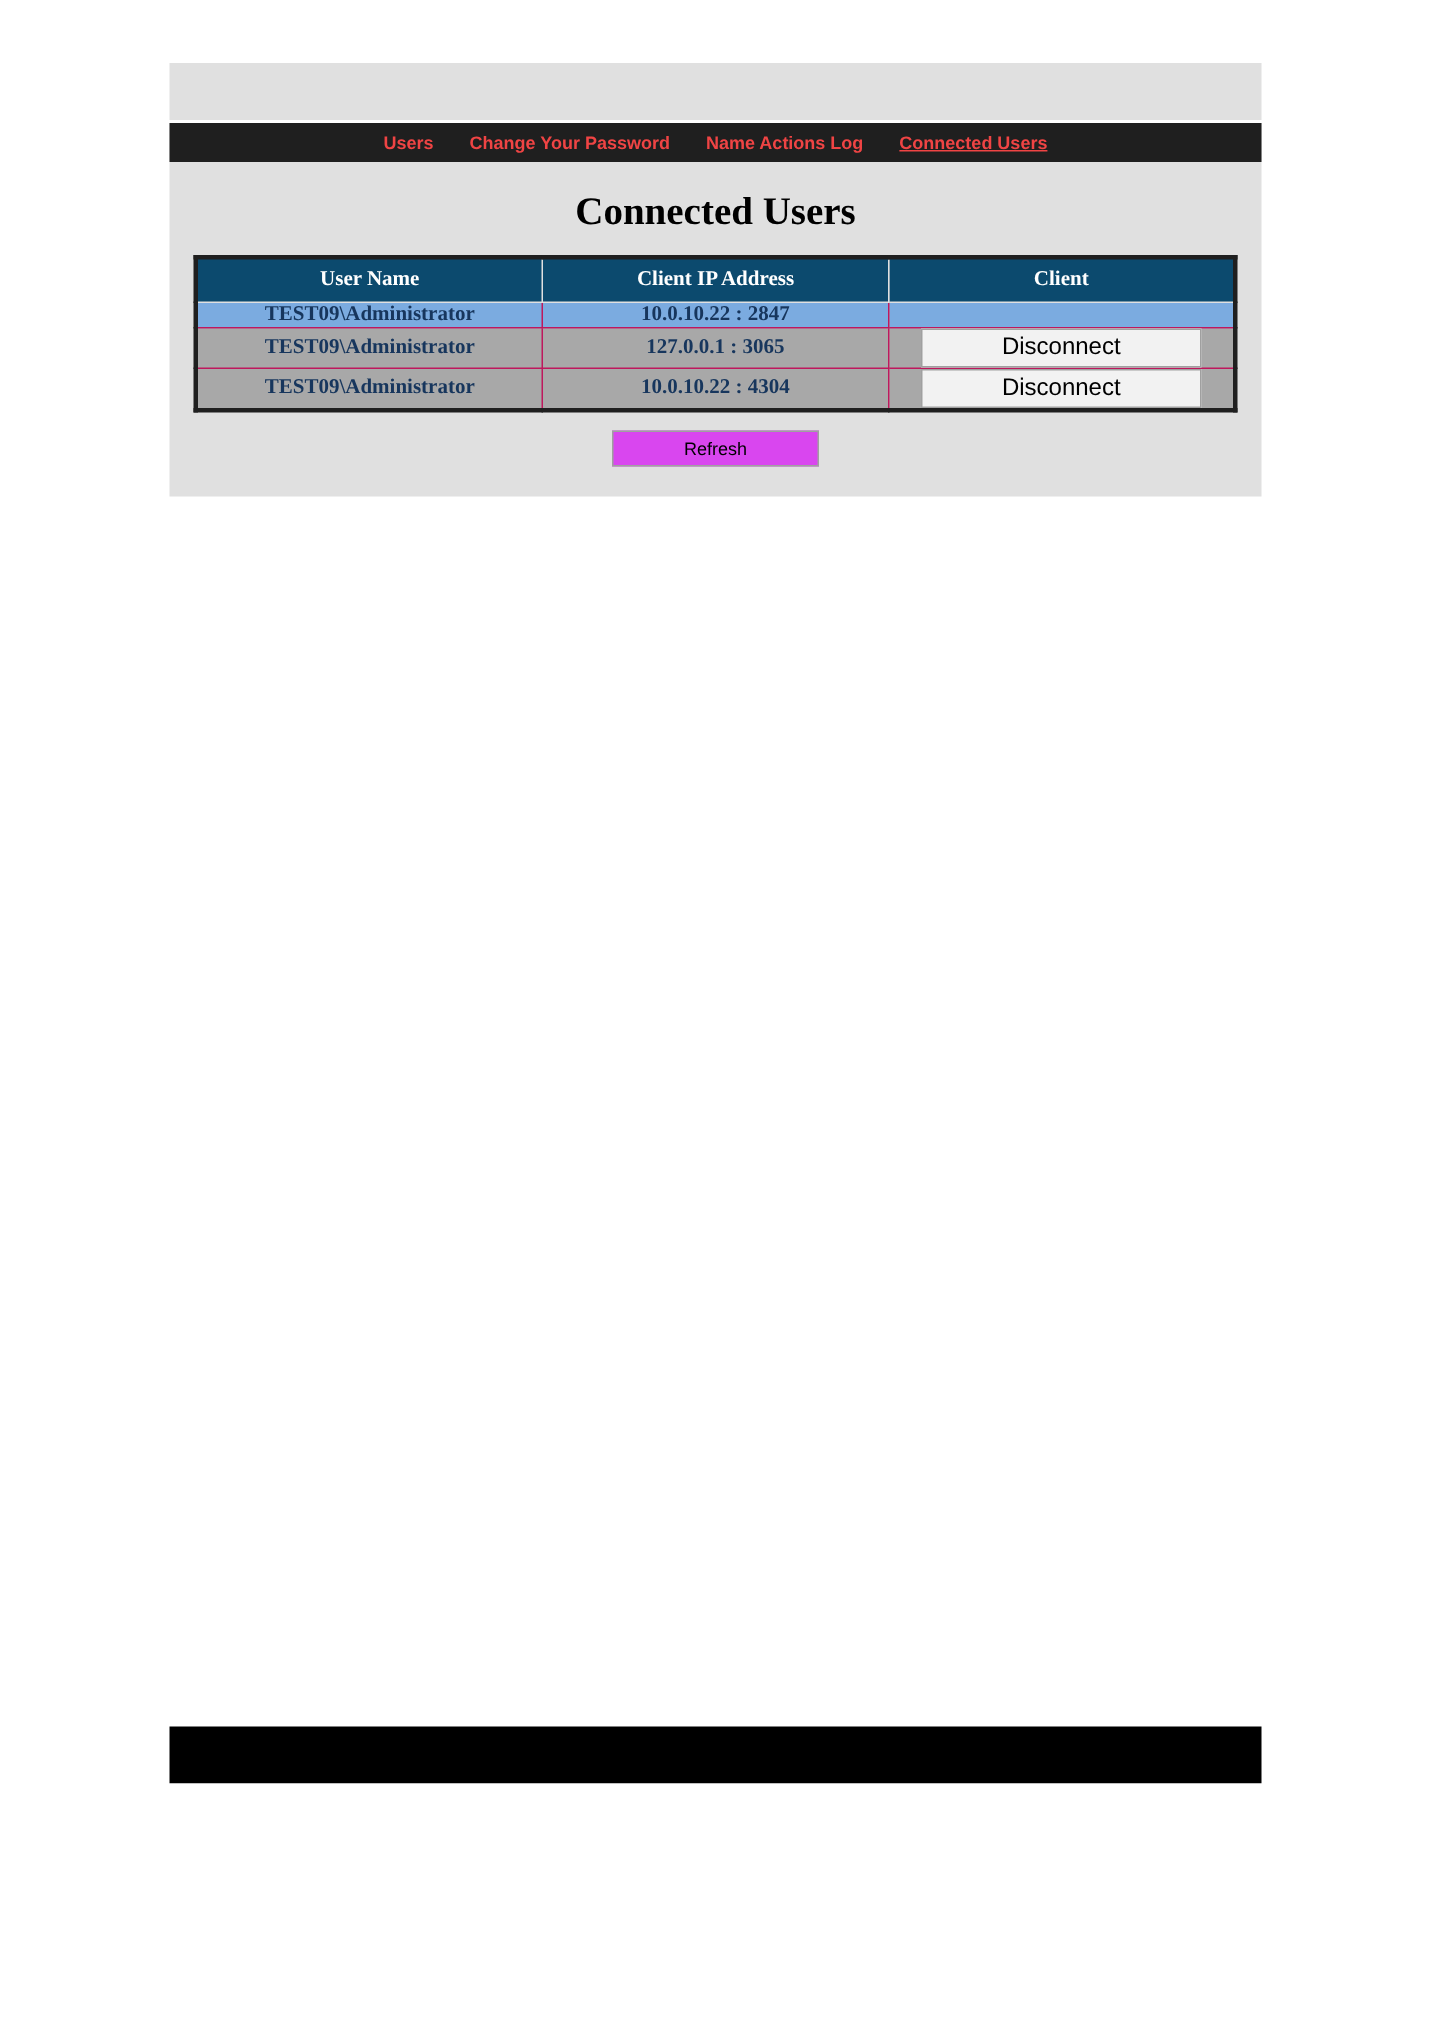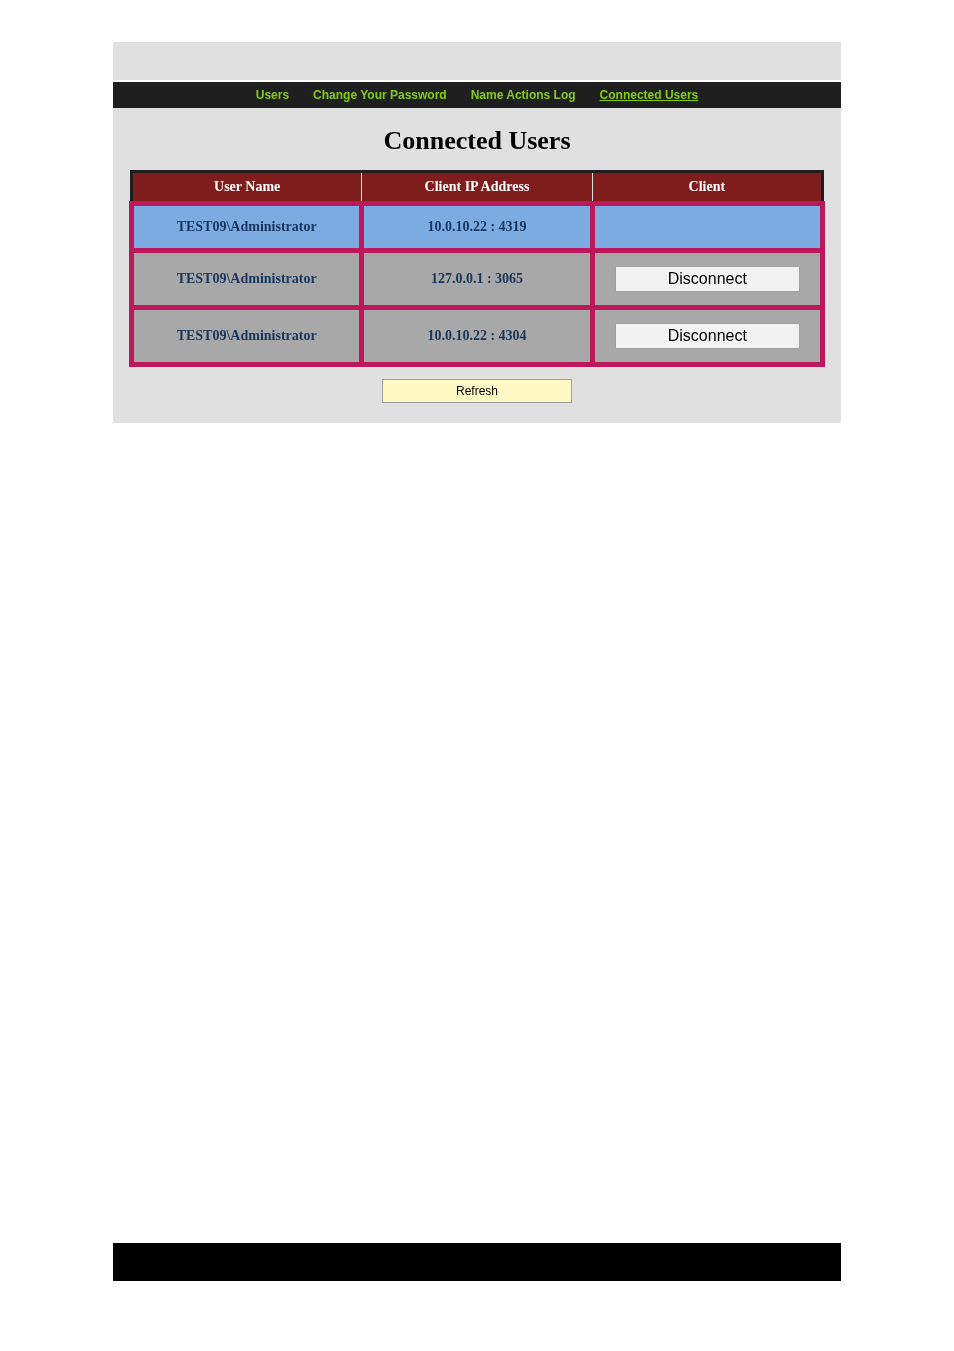--- a/index.html
+++ b/index.html
@@ -28,21 +28,21 @@
     height: 26px;
     display: flex;
     align-items: center;
     justify-content: center;
     gap: 16px;
     color: #ffffff;
     font-size: 12px;
     font-weight: bold;
   }
   .nav-item {
-    color: #84cc16;
+    color: #ef4444;
     cursor: pointer;
     padding: 2px 4px;
   }
   .nav-item.active {
     text-decoration: underline;
   }
   .page-title {
     text-align: center;
     margin: 18px 0 14px 0;
     font-family: "Times New Roman", Times, serif;
@@ -52,36 +52,36 @@
   }
   table.datagrid {
     width: calc(100% - 32px);
     margin: 0 16px 0 16px;
     border-collapse: collapse;
     border: 3px solid #1F1F1F;
     box-sizing: border-box;
     table-layout: fixed;
   }
   table.datagrid th {
-    background: #7f1d1d;
+    background: #0c4a6e;
     color: #ffffff;
     font-family: "Times New Roman", Times, serif;
     font-size: 14px;
     font-weight: bold;
     padding: 6px 4px;
     border: 1px solid #E0E0E0;
   }
   table.datagrid td {
-    padding: 13px 4px;
+    padding: 0 4px;
     text-align: center;
     font-family: "Times New Roman", Times, serif;
     font-size: 14px;
     font-weight: bold;
     color: #000000;
-    border: 5px solid #be185d;
+    border: 1px solid #be185d;
   }
   table.datagrid tr.selected td {
     background: #7BABE0;
     color: #17365D;
   }
   table.datagrid tr.normal td {
     background: #A8A8A8;
     color: #17365D;
   }
   .disconnect-btn {
@@ -91,22 +91,22 @@
     font-family: Arial, Helvetica, sans-serif;
     font-size: 16px;
     padding: 3px 0;
     cursor: pointer;
   }
   .refresh-wrap {
     text-align: center;
     margin-top: 12px;
   }
   .refresh-btn {
-    width: 190px;
-    background: #fef9c3;
+    width: 138px;
+    background: #d946ef;
     border: 1px solid #A0A0A0;
     font-family: Arial, Helvetica, sans-serif;
     font-size: 12px;
     padding: 4px 0;
     cursor: pointer;
   }
   .spacer {
     height: 820px;
   }
   .footer {
@@ -140,21 +140,21 @@
       <thead>
         <tr>
           <th>User Name</th>
           <th>Client IP Address</th>
           <th>Client</th>
         </tr>
       </thead>
       <tbody>
         <tr class="selected">
           <td>TEST09\Administrator</td>
-          <td>10.0.10.22 : 4319</td>
+          <td>10.0.10.22 : 2847</td>
           <td></td>
         </tr>
         <tr class="normal">
           <td>TEST09\Administrator</td>
           <td>127.0.0.1 : 3065</td>
           <td>
             <button class="disconnect-btn">Disconnect</button>
           </td>
         </tr>
         <tr class="normal">

